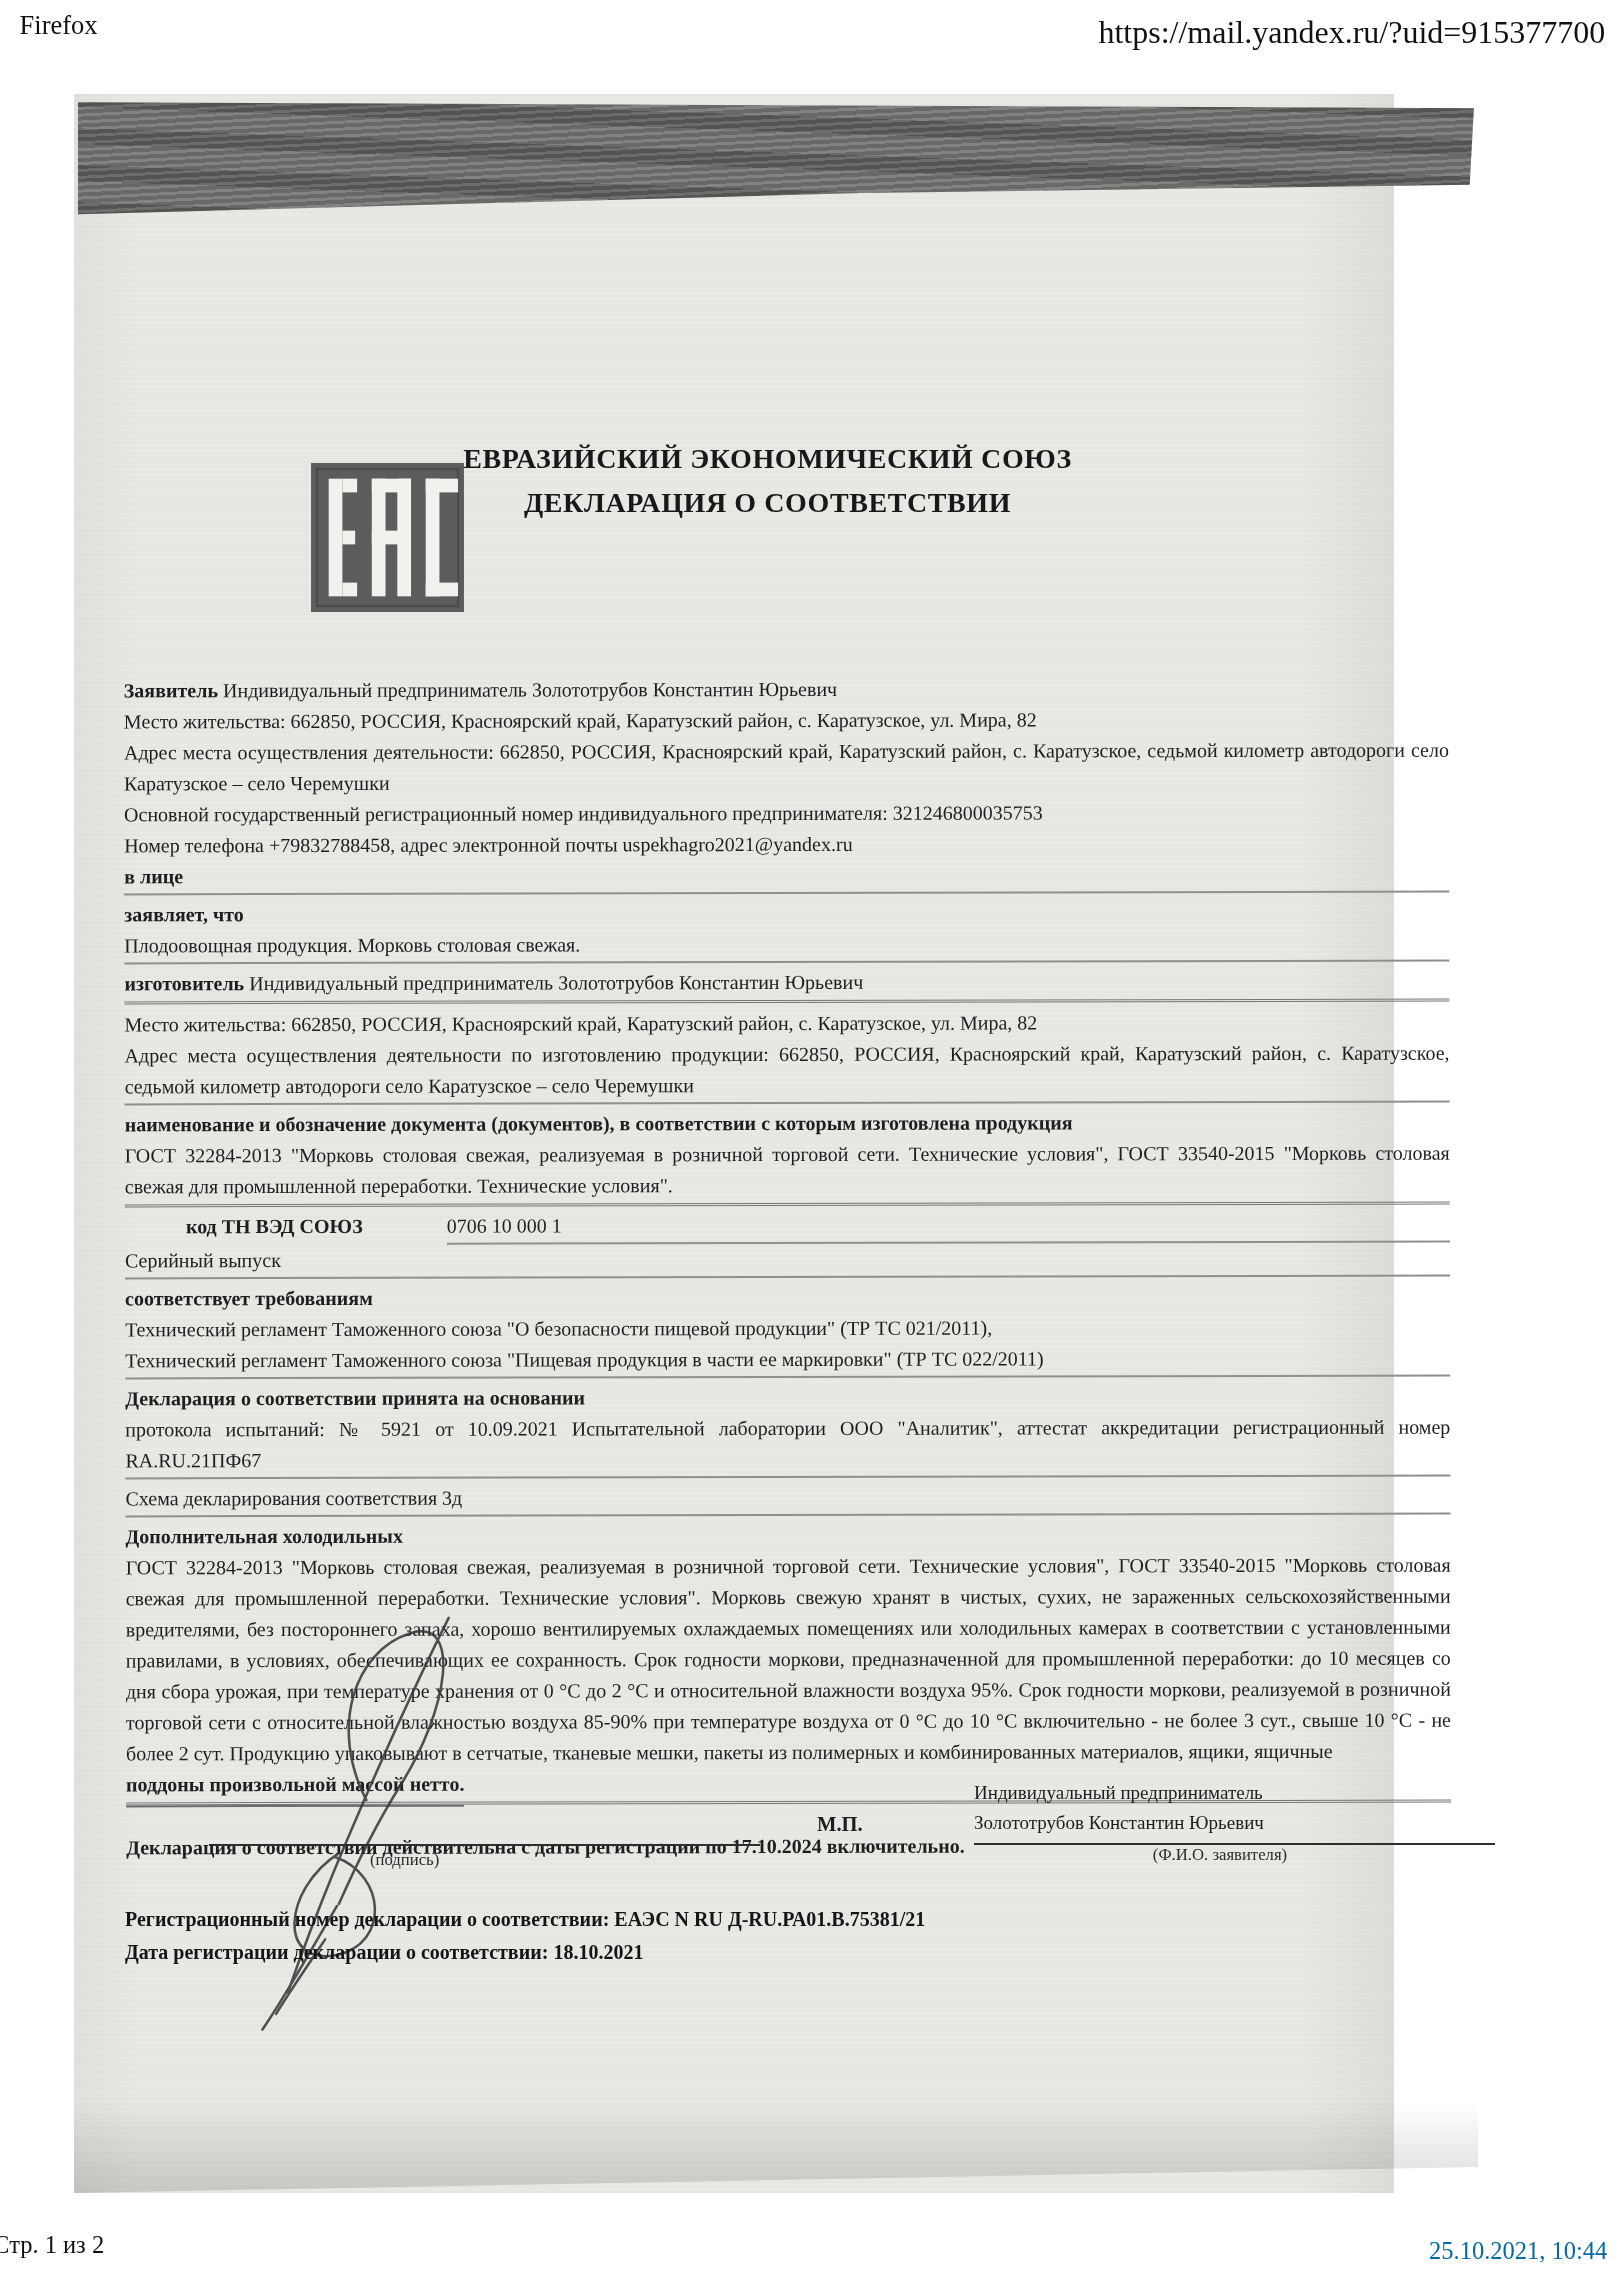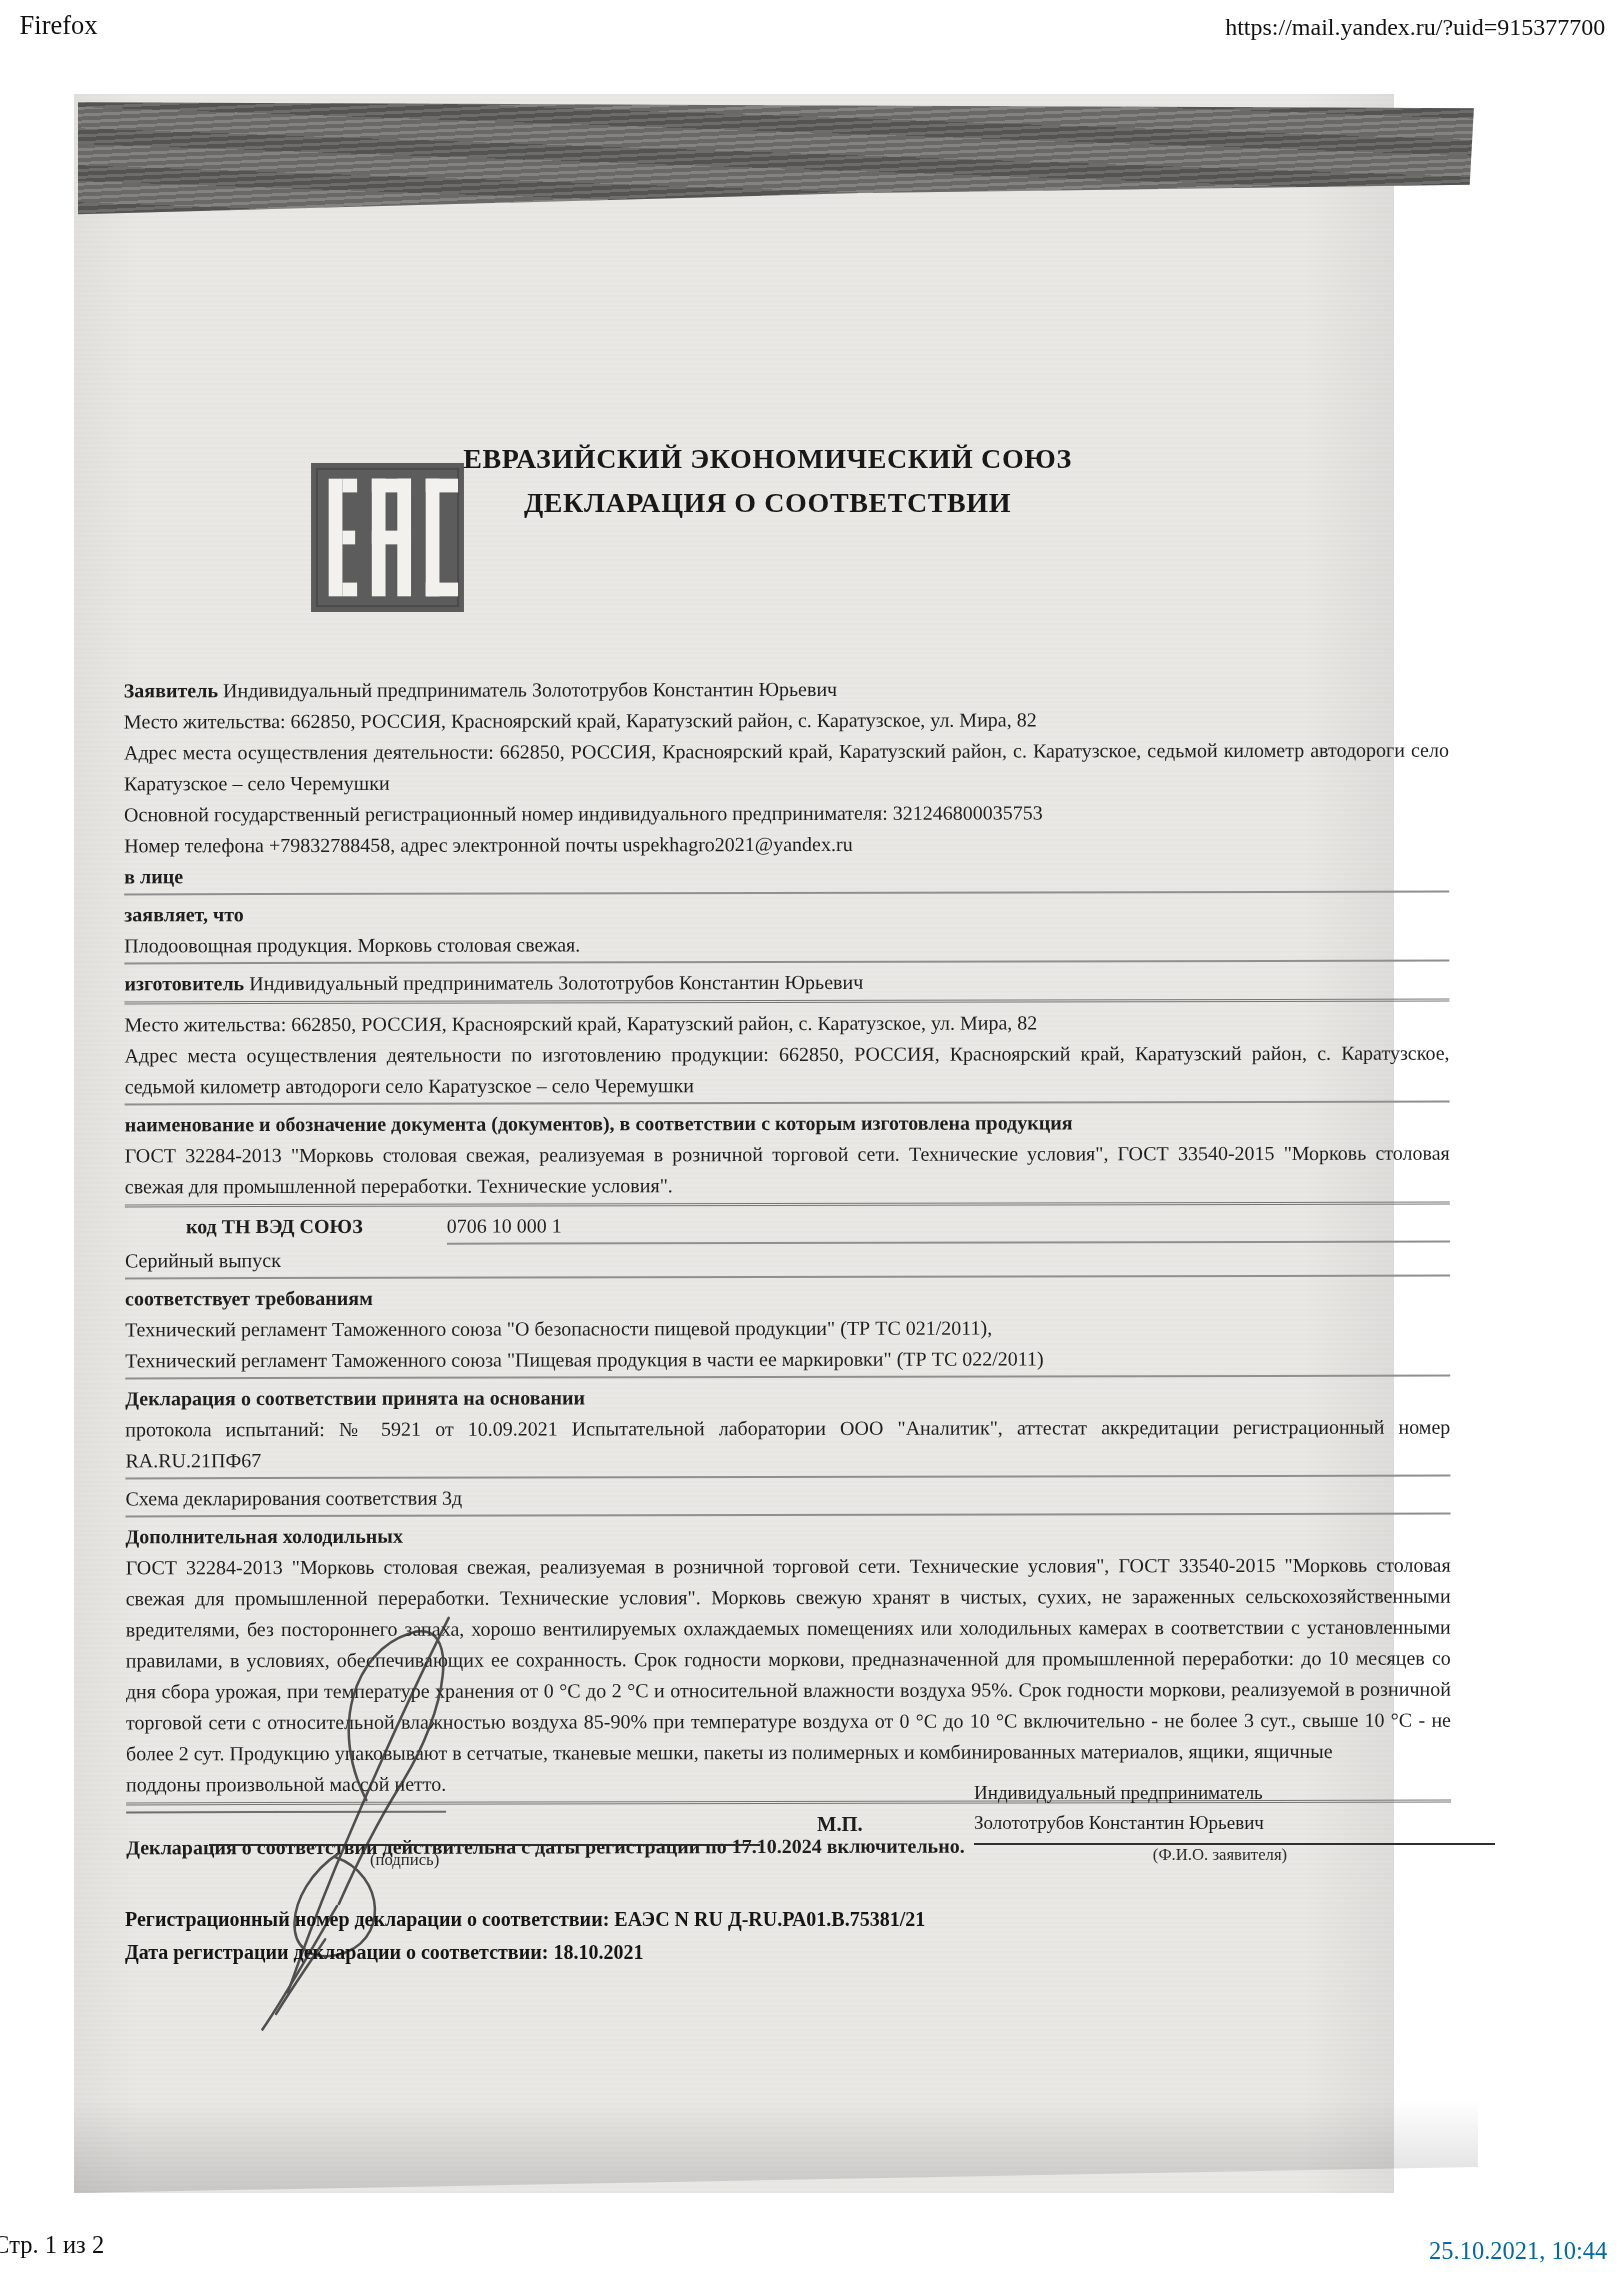--- a/index.html
+++ b/index.html
@@ -1,20 +1,20 @@
 <!DOCTYPE html>
 <html><head>
 <meta charset="utf-8">
 <style>
   html,body{margin:0;padding:0;background:#ffffff;}
   body{width:1621px;height:2292px;position:relative;font-family:"Liberation Serif",serif;color:#1d1d1d;overflow:hidden;}
 
   
   .hdr-app{position:absolute;left:19.6px;top:9.8px;font-size:26.5px;color:#111;}
-  .hdr-url{position:absolute;right:15.7px;top:13.7px;font-size:24px;color:#111;margin-left:8px;}
+  .hdr-url{position:absolute;right:15.7px;top:13.7px;font-size:32px;color:#111;margin-left:8px;}
   .ftr-page{position:absolute;left:-6.9px;top:2231px;font-size:24.5px;color:#111;}
   .ftr-date{position:absolute;right:13.7px;top:2237px;font-size:24.5px;color:#0369a1;}
 
   
   .paper{position:absolute;left:74px;top:94px;width:1320px;height:2099px;
     background-color:#e9e8e5;
     background-image:
       linear-gradient(90deg, rgba(0,0,0,0.035), rgba(0,0,0,0) 5%, rgba(0,0,0,0) 93%, rgba(0,0,0,0.05)),
       repeating-linear-gradient(0deg, rgba(0,0,0,0.012) 0 2px, rgba(255,255,255,0.01) 2px 4.9px);
   }
@@ -40,21 +40,21 @@
   
   .doc-body{position:absolute;top:580px;left:51px;width:1325px;font-size:20px;line-height:31px;color:#1e1e1e;transform:rotate(-0.12deg);}
   .doc-body p{margin:0;}
   .just{text-align:justify;text-align-last:left;}
   b{font-weight:bold;}
   .rule{height:0;border-bottom:2.9px double #8f8f8f;margin:1px 0 3.9px;}
   .rule-heavy{height:0;border-bottom:3.9px double #757575;margin:2px 0 4.9px;}
   .tnved-row{display:flex;align-items:baseline;}
   .tnved-label{font-weight:bold;margin-left:61px;white-space:nowrap;}
   .tnved-rest{flex:1;margin-left:84px;border-bottom:2.9px double #8f8f8f;padding-bottom:1px;}
-  .ul-text{border-bottom:2px solid #6d6d6d;padding-bottom:16px;}
+  .ul-text{border-bottom:2px solid #6d6d6d;padding-bottom:10px;font-weight:bold;}
   .spacer22{height:21.6px;}
   .sig-wrap{position:absolute;top:1666px;left:51px;width:1325px;height:147px;font-size:19.6px;}
   .sig-line-left{position:absolute;left:84px;top:84px;width:551px;border-bottom:2.9px solid #2e2e2e;}
   .sig-cap-left{position:absolute;left:245px;top:90px;font-size:16.7px;color:#2b2b2b;}
   .sig-mp{position:absolute;left:692px;top:53px;font-weight:bold;font-size:20.6px;}
   .fio-wrap{position:absolute;left:849px;top:17.6px;width:492px;}
   .fio-wrap p{margin:0;font-size:19px;line-height:30px;}
   .fio-line{border-bottom:2.9px solid #2e2e2e;height:5.9px;margin-right:-29px;}
   .fio-cap{text-align:center;font-size:16.7px;color:#2b2b2b;margin-top:0;}
 

